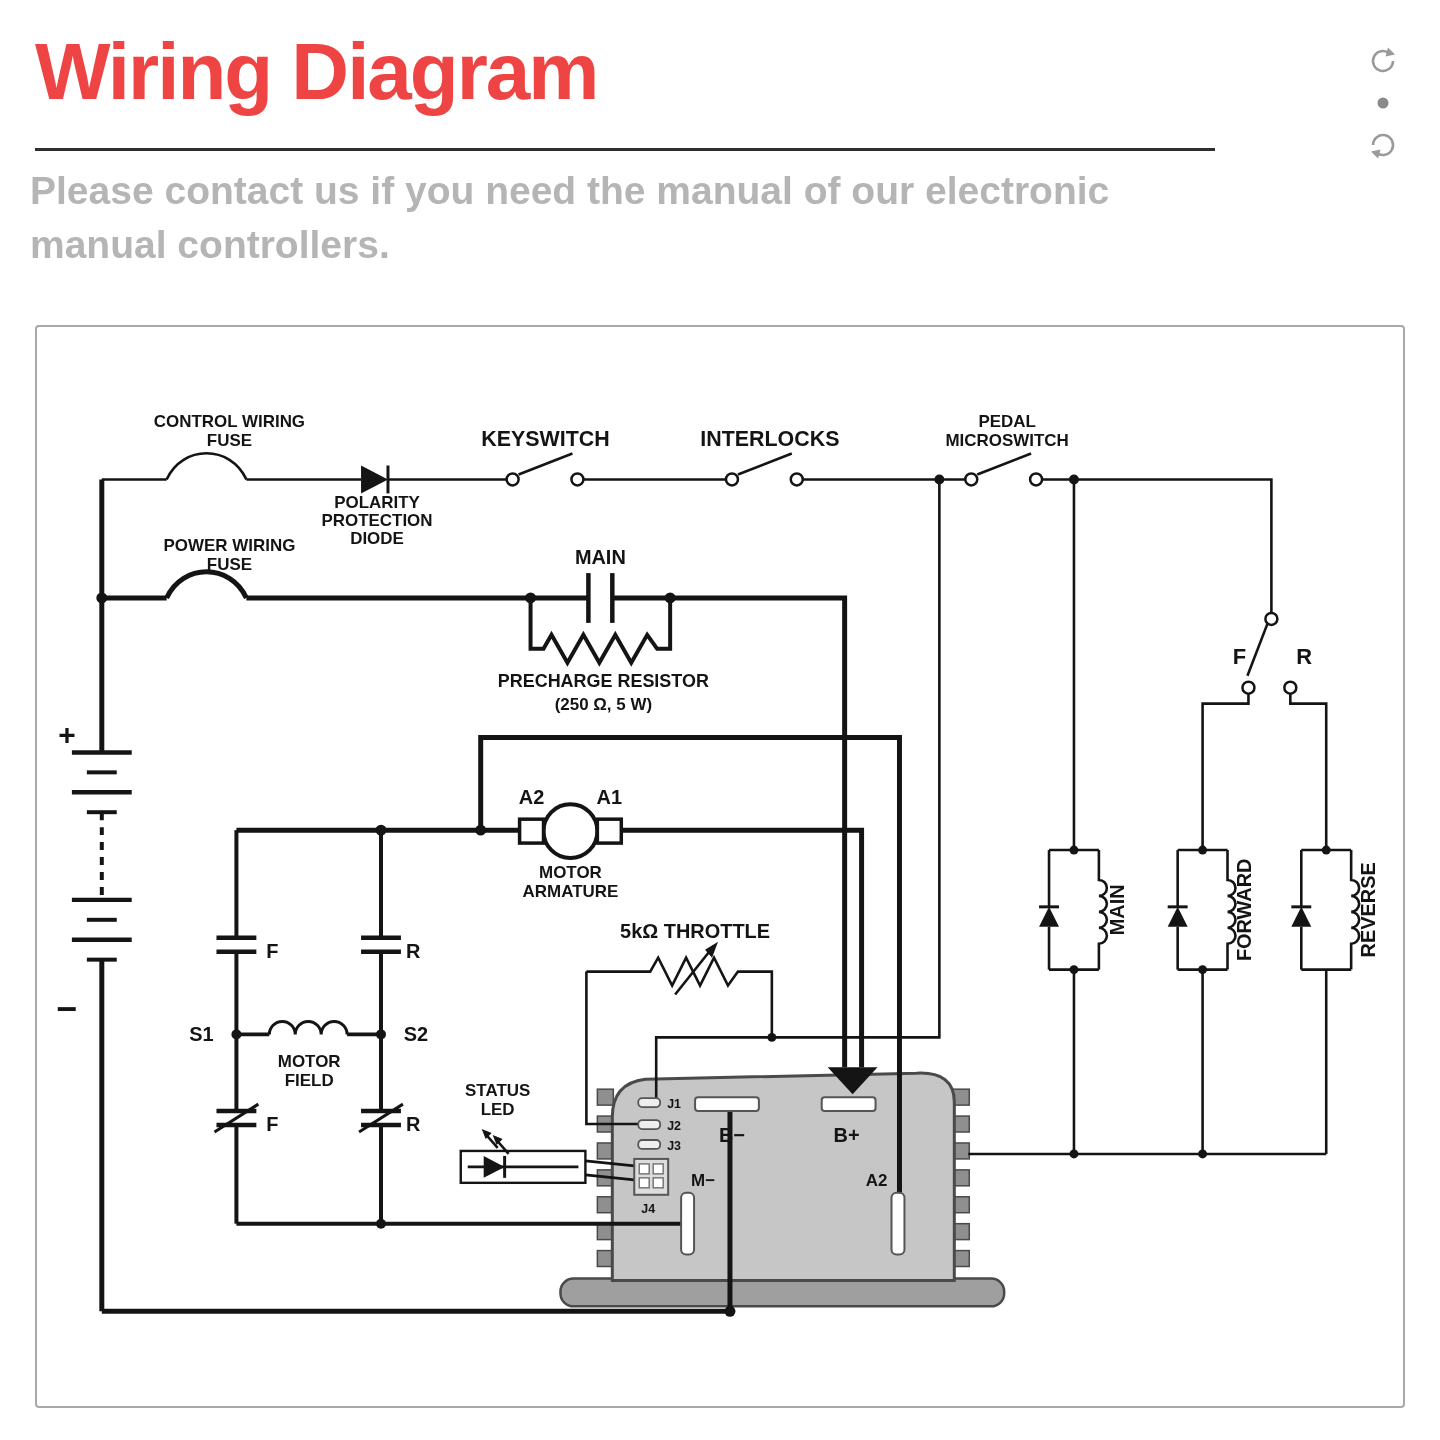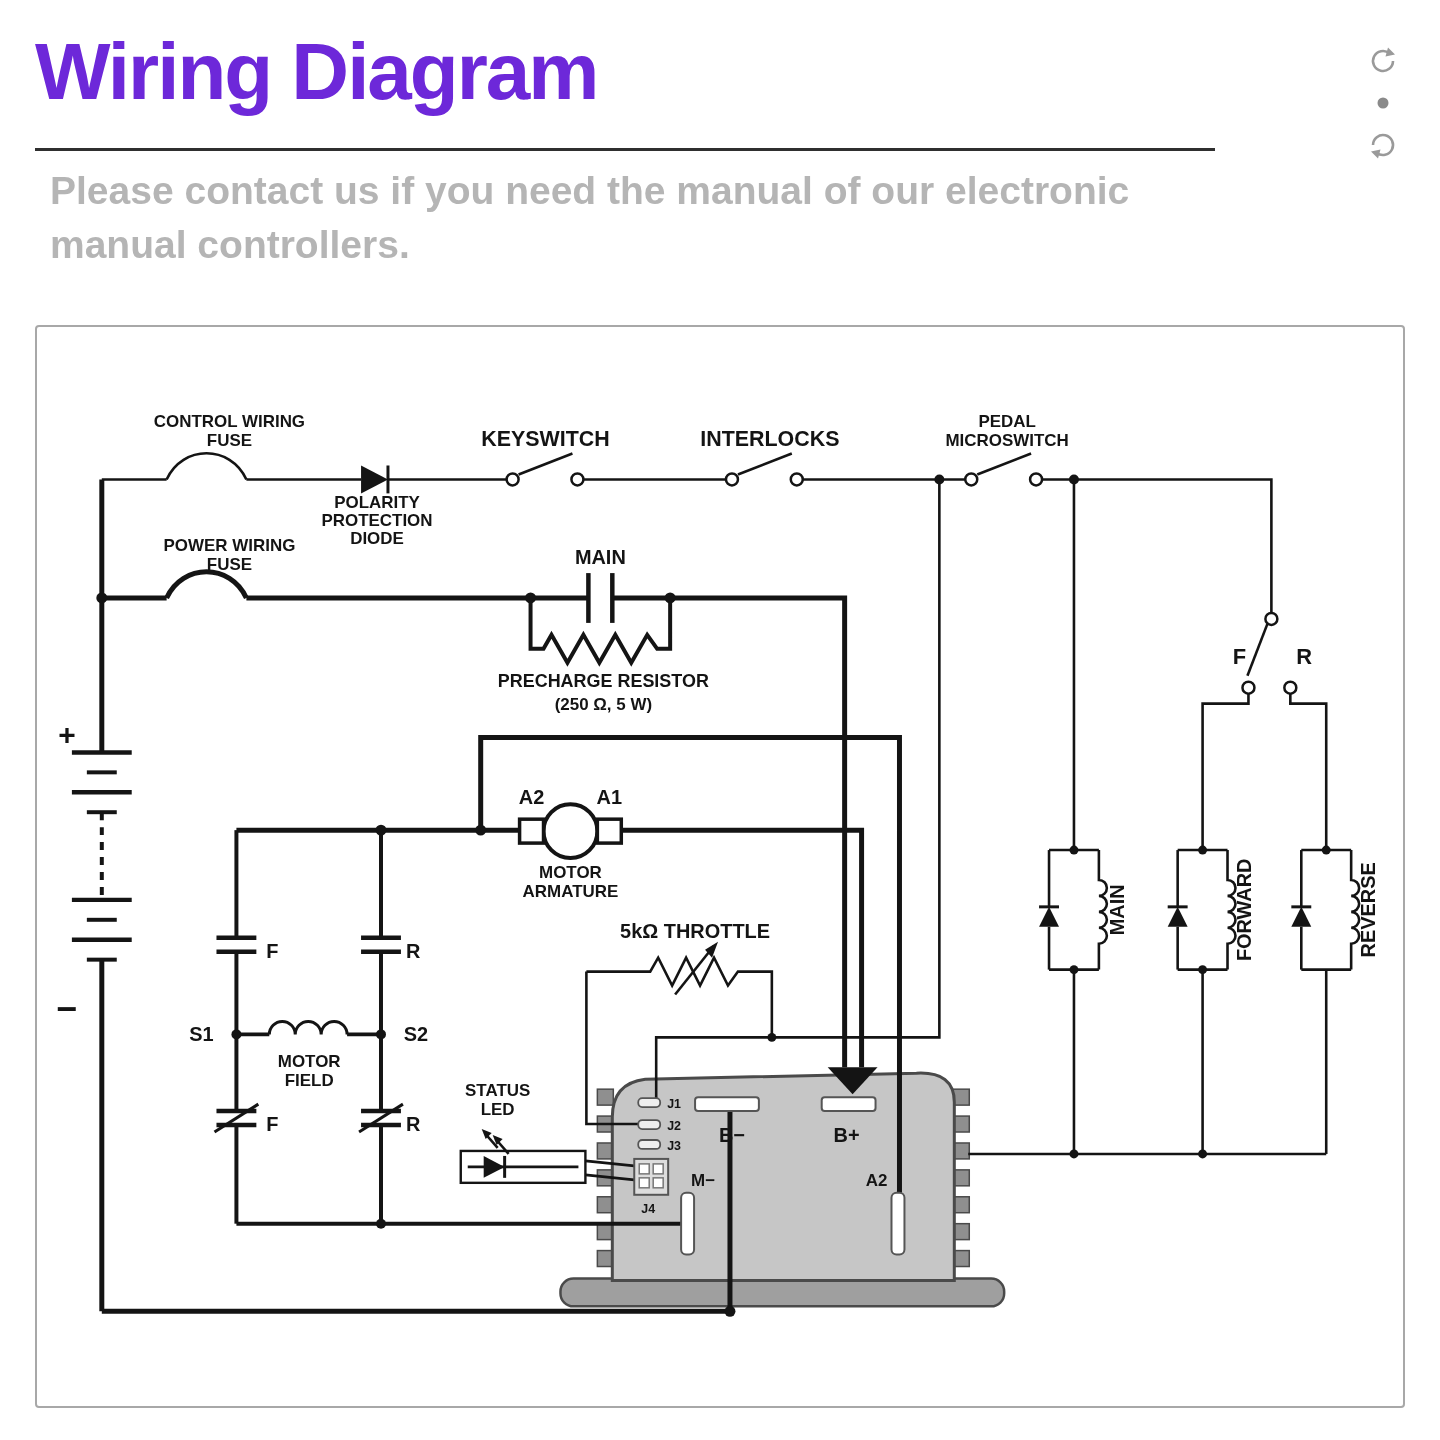--- a/index.html
+++ b/index.html
@@ -2,25 +2,25 @@
 <html><head>
 <meta charset="utf-8">
 <style>
   html,body{margin:0;padding:0;}
   body{
     width:1440px;height:1440px;background:#ffffff;position:relative;overflow:hidden;
     font-family:"Liberation Sans",sans-serif;
   }
   .page-title{
     position:absolute;left:35px;top:26px;margin:0;
-    font-size:80px;font-weight:bold;color:#6d28d9;letter-spacing:-2px;text-align:right;
+    font-size:80px;font-weight:bold;color:#ef4444;letter-spacing:-2px;text-align:right;
   }
   .title-rule{position:absolute;left:35px;top:148px;width:1180px;height:3px;background:#2f2f2f;}
   .subtitle{
-    position:absolute;left:50px;top:164px;margin:0;width:1230px;
+    position:absolute;left:30px;top:164px;margin:0;width:1230px;
     font-size:39px;font-weight:bold;color:#b5b5b5;line-height:1.38;
   }
   .side-icons{
     position:absolute;right:42px;top:46px;display:flex;flex-direction:column;
     align-items:center;gap:16px;
   }
   .diagram-frame{
     position:absolute;left:35px;top:325px;width:1370px;height:1083px;
     border:2px solid #a8a8a8;border-radius:4px;box-sizing:border-box;background:#fff;
   }

